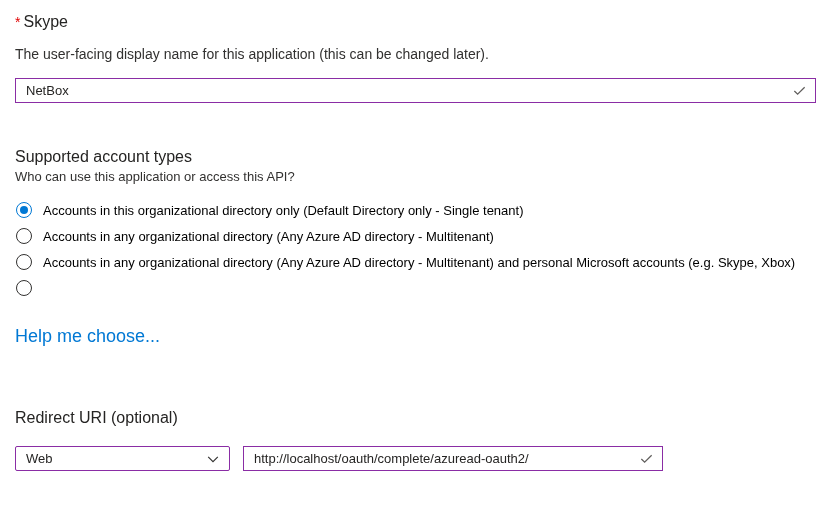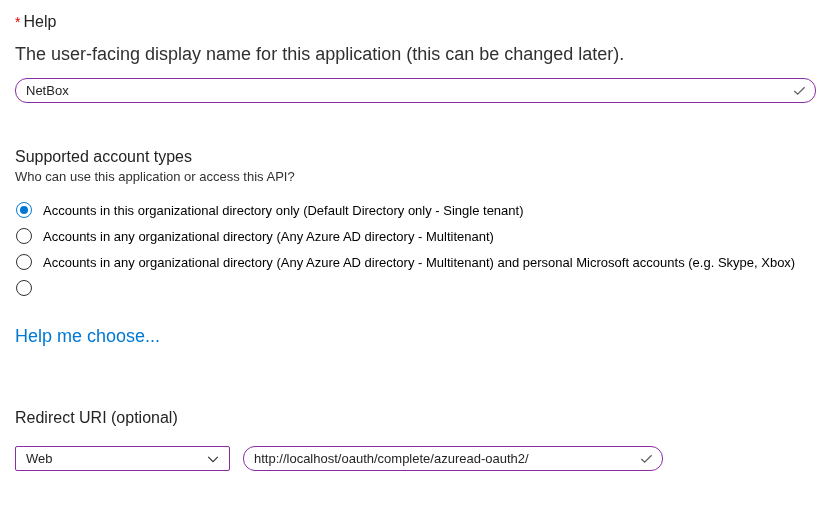--- a/index.html
+++ b/index.html
@@ -22,31 +22,31 @@
     font-weight: 400;
     color: #252423;
     line-height: 22px;
   }
   .required-marker {
     color: #e00000;
     font-size: 14px;
     margin-right: 3px;
   }
   .desc-text {
-    font-size: 18px;
+    font-size: 14px;
     color: #323130;
     line-height: 19px;
     margin-top: 12px;
   }
   .text-input {
     margin-top: 14px;
     width: 801px;
     height: 25px;
     border: 1.5px solid #8a2da5;
-    border-radius: 12px;
+    border-radius: 0;
     position: relative;
     display: flex;
     align-items: center;
     background: #ffffff;
   }
   .text-input input {
     border: none;
     outline: none;
     flex: 1;
     height: 100%;
@@ -147,21 +147,21 @@
     margin-top: 0;
     width: 420px;
   }
 </style>
 </head>
 <body>
 
 <div class="form">
 
   
-  <div class="section-title"><span class="required-marker">*</span><span>Help</span></div>
+  <div class="section-title"><span class="required-marker">*</span><span>Skype</span></div>
 
   <div class="desc-text">The user-facing display name for this application (this can be changed later).</div>
 
   <div class="text-input">
     <input type="text" value="NetBox" style="">
     <svg class="check-icon" viewBox="0 0 16 16" fill="none">
         <path d="M2.5 8.5 L6 12 L13.5 4.5" stroke="#605e5c" stroke-width="1.3" fill="none"></path>
       </svg>
   </div>
 

